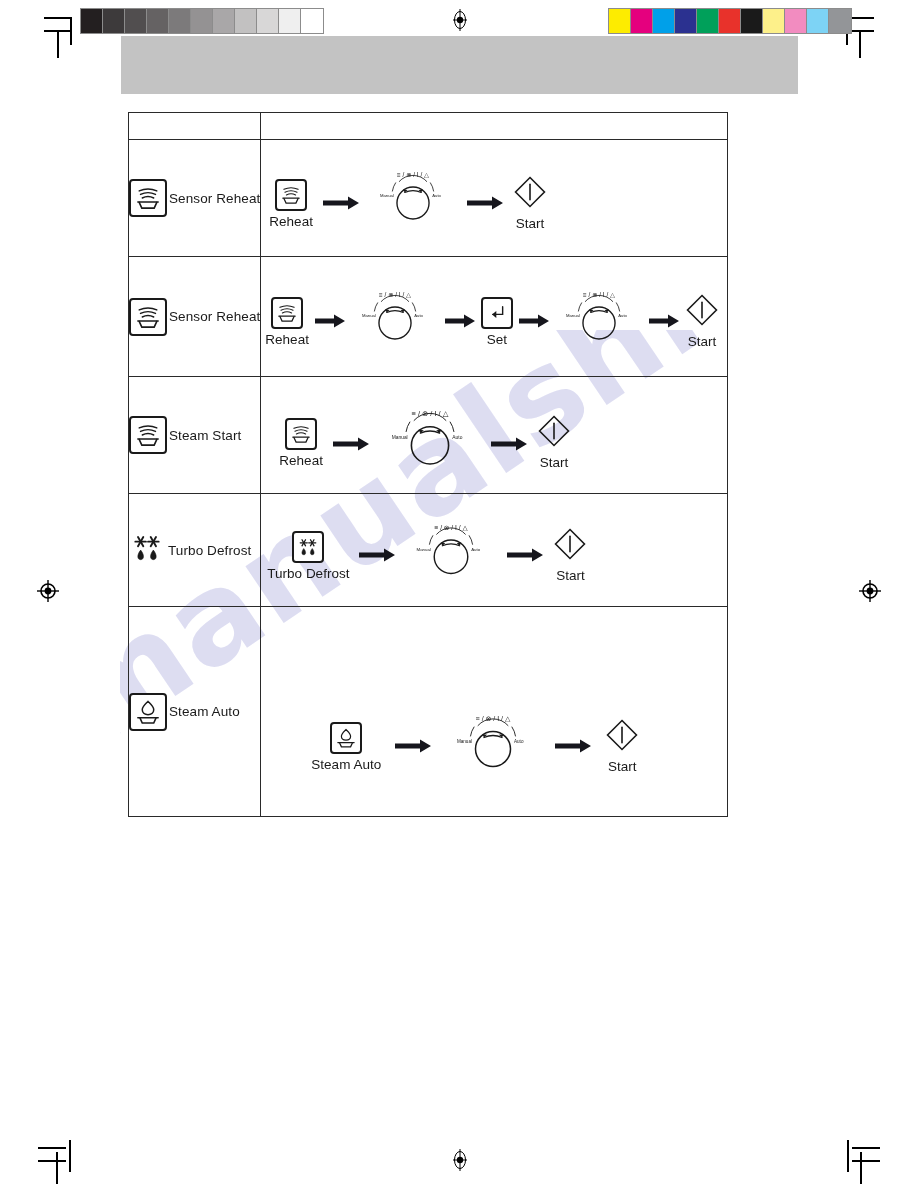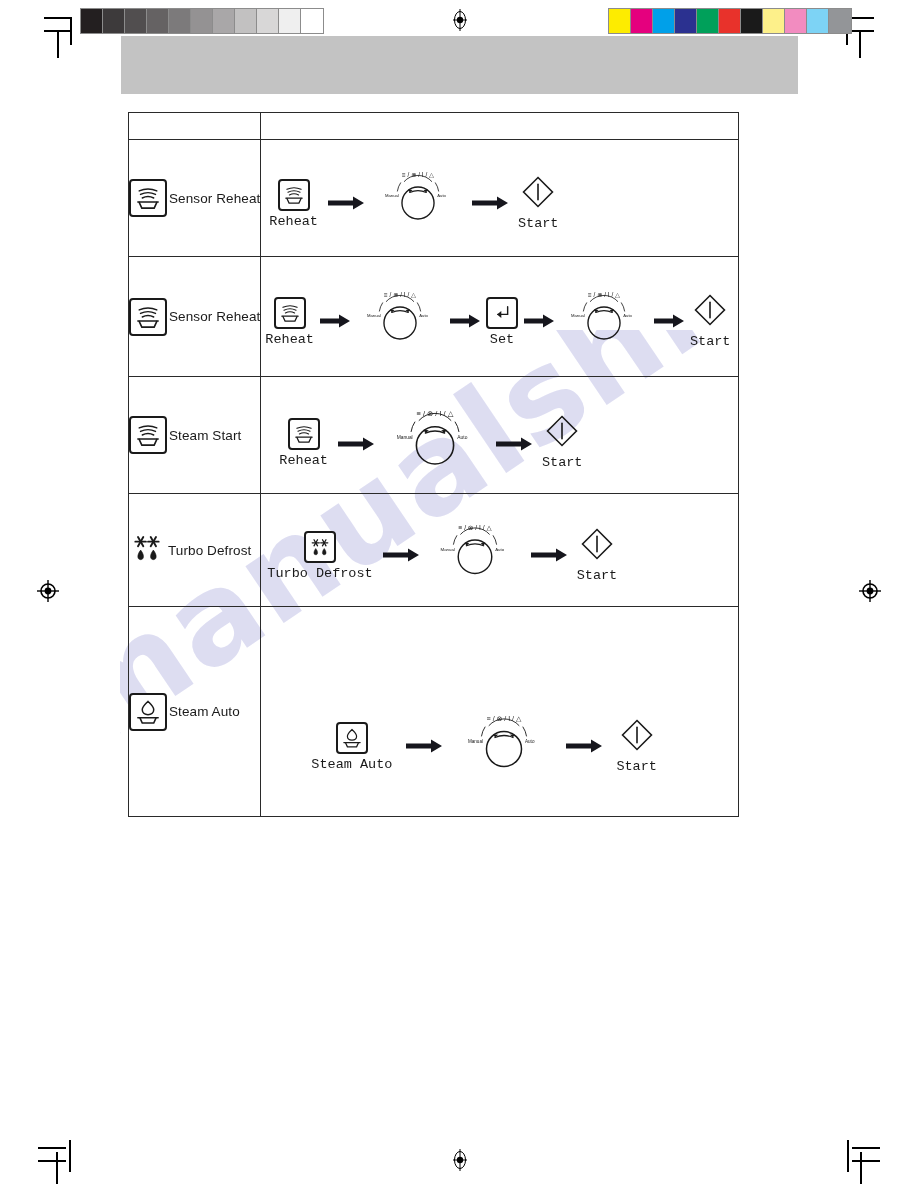--- a/index.html
+++ b/index.html
@@ -48,21 +48,21 @@
   .col-right{width:503px;}
   .hdr td{height:26px;}
 
   .lbl-cell{text-align:left;padding-left:30px;}
   .lbl-inner{display:inline-flex;align-items:center;gap:1px;}
   .lbl-text{font-size:13.5px;letter-spacing:.1px;white-space:nowrap;}
 
   
   .flow{display:flex;align-items:flex-start;padding:6px 8px;}
   .step{display:flex;flex-direction:column;align-items:center;justify-content:flex-start;}
-  .step-cap{font-size:13.5px;margin-top:3px;white-space:nowrap;font-family:Liberation Mono, monospace;}
+  .step-cap{font-size:13.5px;margin-top:3px;white-space:nowrap;}
   .arrow{display:flex;align-items:center;justify-content:center;}
   .arrow svg{display:block;}
 
   
   .keyicon{
     border:2px solid #1a1a1a;border-radius:4px;
     display:flex;align-items:center;justify-content:center;
     background:#fff;
   }
 

